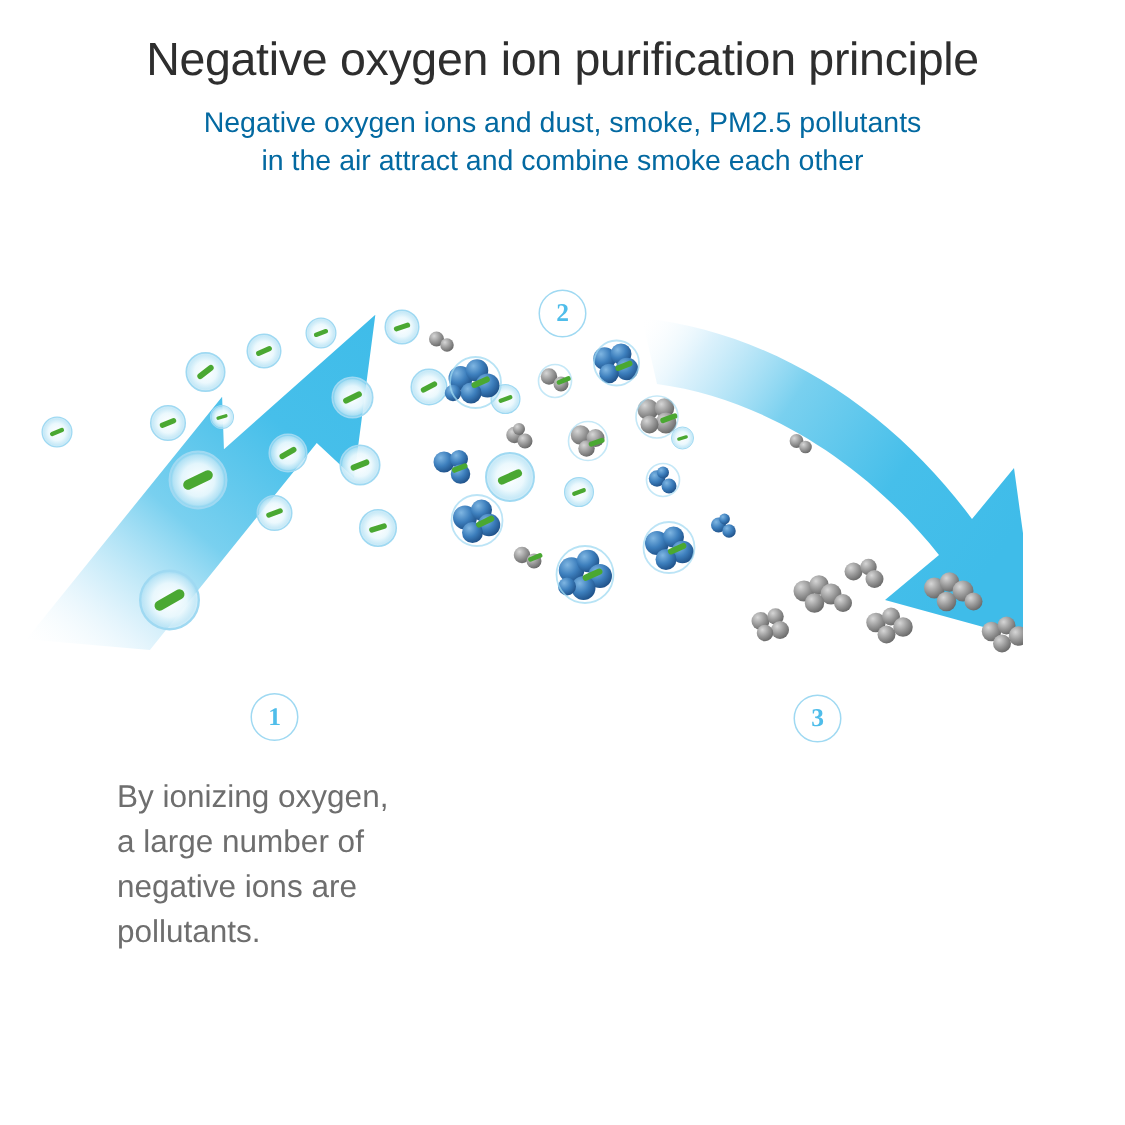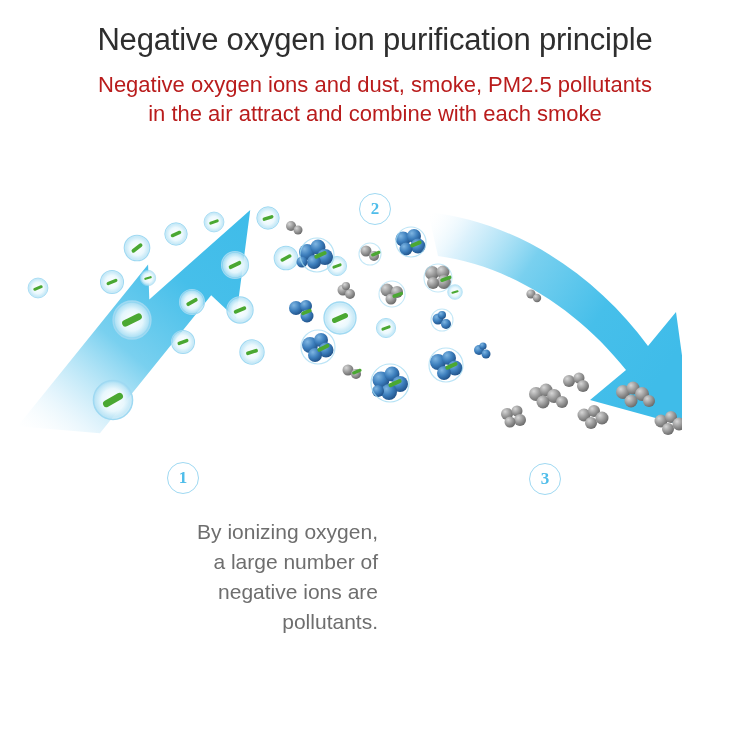--- a/index.html
+++ b/index.html
@@ -27,23 +27,23 @@
   #title {
     font-size: 31px;
     font-weight: 400;
     color: #2e2e2e;
     letter-spacing: -0.2px;
     line-height: 1.18;
     white-space: nowrap;
   }
   #subtitle {
     margin-top: 11px;
-    font-size: 22px;
+    font-size: 19px;
     font-weight: 400;
-    color: #b91c1c;
+    color: #0369a1;
     line-height: 1.36;
   }
   #subtitle .sub-line { display: block; white-space: nowrap; }
 
   
   #scene {
     position: absolute;
     left: 0;
     top: 170px;
     width: 750px;
@@ -74,32 +74,32 @@
   
   .caption {
     position: absolute;
     font-size: 21px;
     color: #6e6e6e;
     line-height: 1.43;
     font-weight: 400;
   }
   #caption-left  { left: 78px;  top: 517px; width: 300px; }
   #caption-right { left: 430px; top: 517px; width: 300px; }
-  .caption .cap-line { display: block; white-space: nowrap; text-align: right; }
+  .caption .cap-line { display: block; white-space: nowrap; }
 </style>
 </head>
 <body>
 
 <div id="page">
 
   <div id="header">
     <div id="title">Negative oxygen ion purification principle</div>
     <div id="subtitle">
       <span class="sub-line">Negative oxygen ions and dust, smoke, PM2.5 pollutants</span>
-      <span class="sub-line">in the air attract and combine with each smoke</span>
+      <span class="sub-line">in the air attract and combine smoke each other</span>
     </div>
   </div>
 
   <div id="scene">
     <svg width="750" height="290" viewBox="0 0 750 290" xmlns="http://www.w3.org/2000/svg">
       <defs>
         <linearGradient id="gradLeftArrow" x1="0" y1="1" x2="1" y2="0">
           <stop offset="0%" stop-color="#ffffff" stop-opacity="0"></stop>
           <stop offset="18%" stop-color="#d8f0fb" stop-opacity="0.75"></stop>
           <stop offset="42%" stop-color="#79d0ef" stop-opacity="1"></stop>

